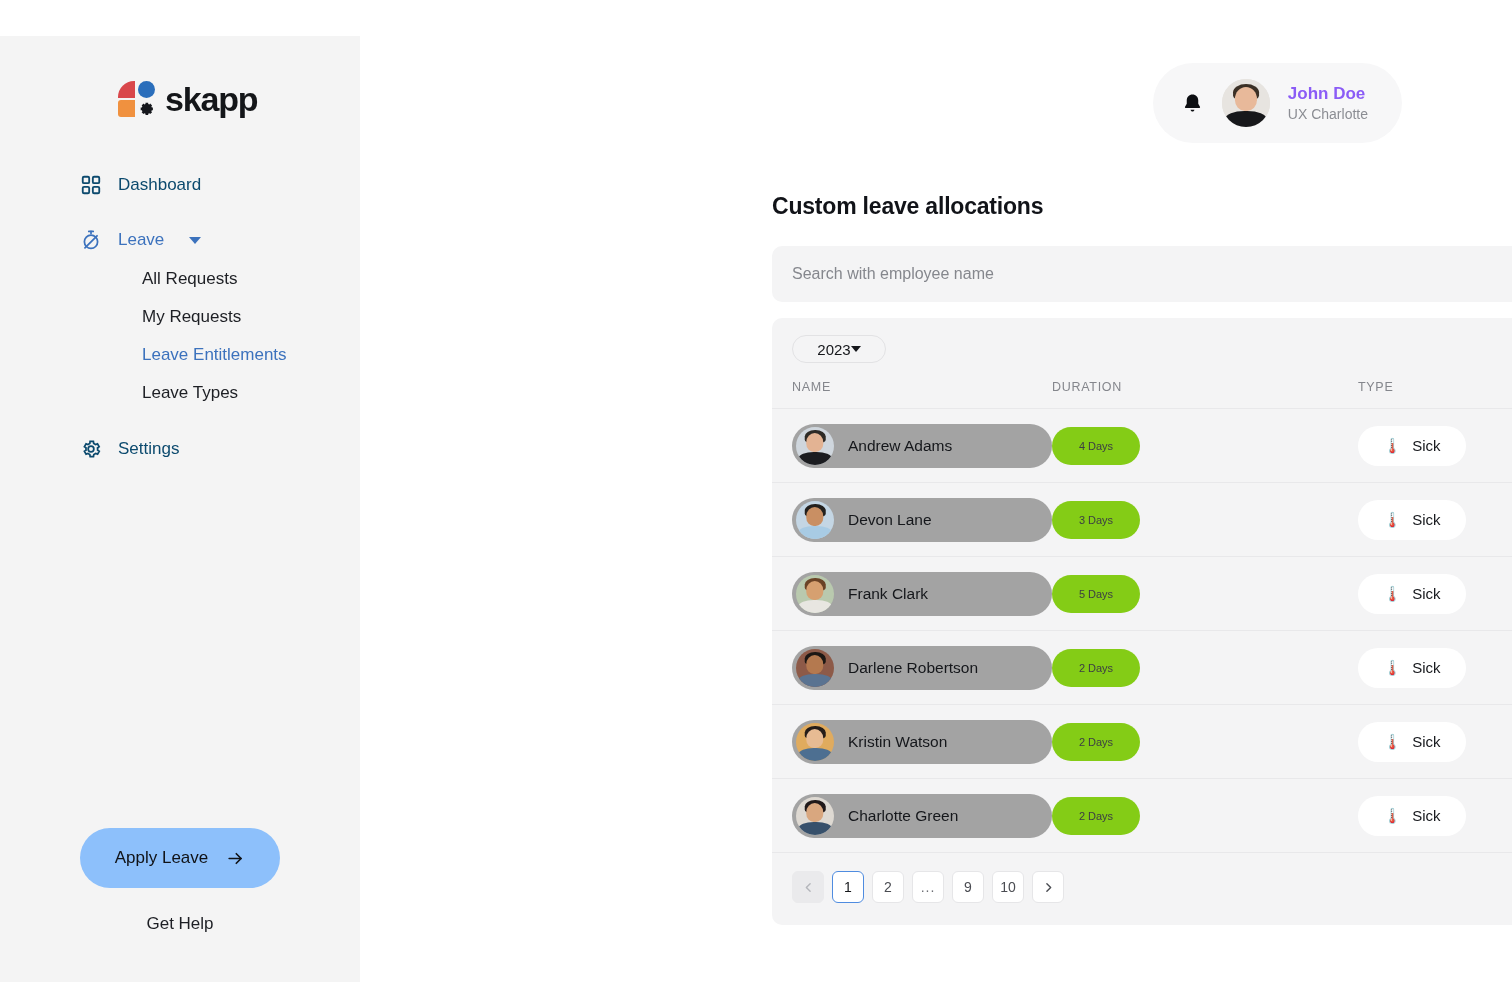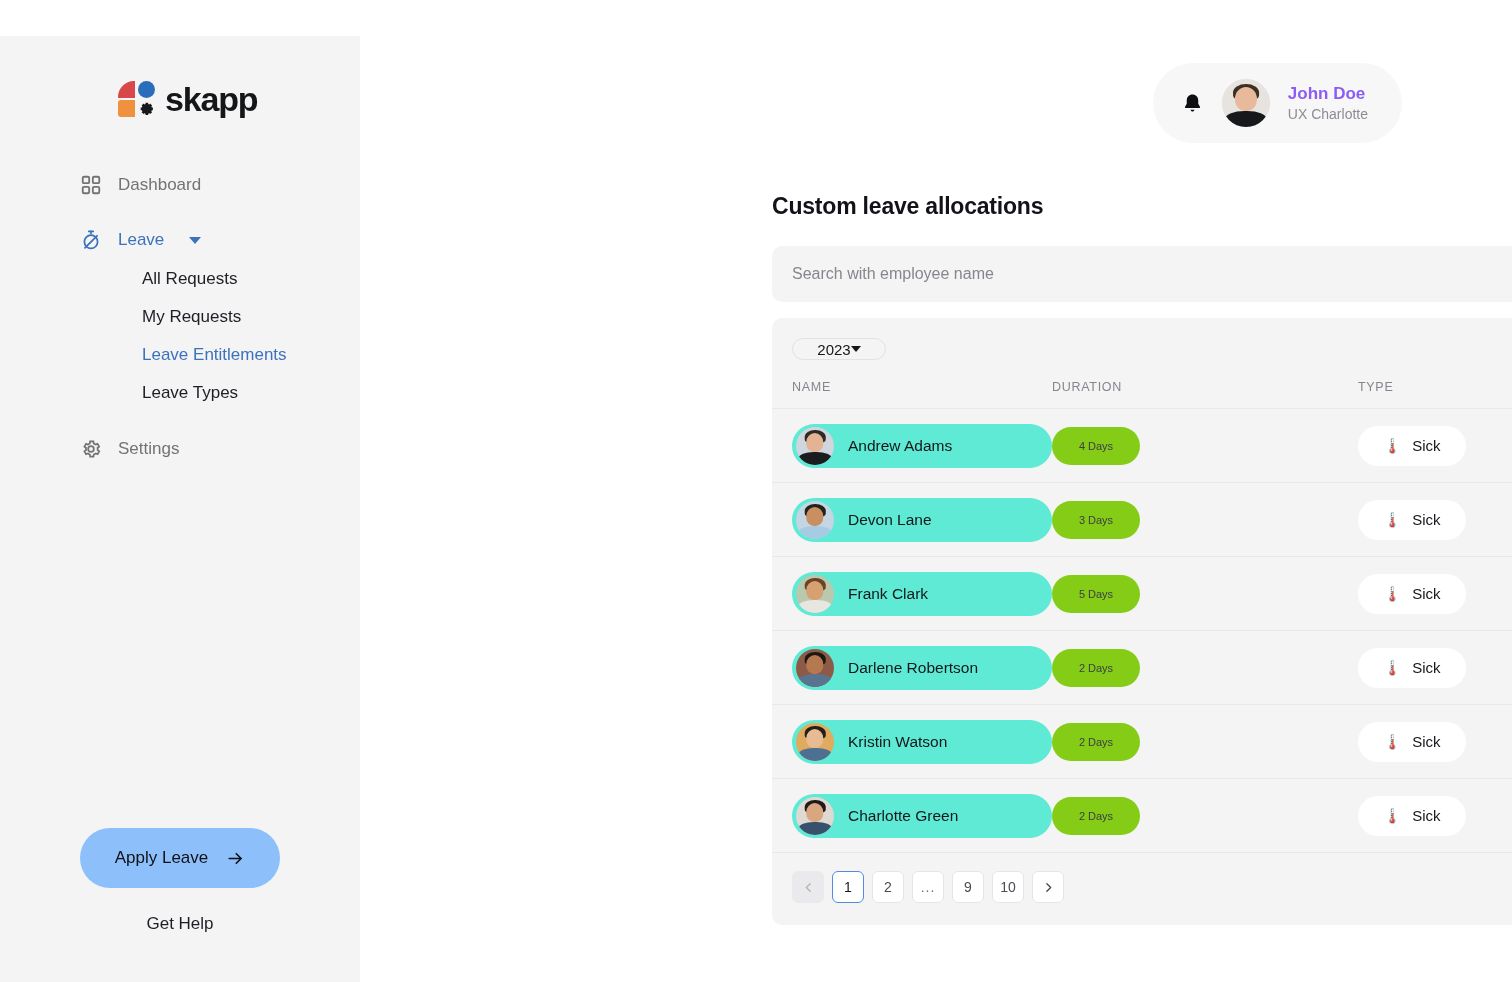--- a/index.html
+++ b/index.html
@@ -66,21 +66,21 @@
   }
 
   .nav { margin-top: 46px; }
 
   .nav-item {
     display: flex;
     align-items: center;
     gap: 16px;
     padding: 9px 0 9px 80px;
     font-size: 17px;
-    color: #737373;
+    color: #0c4a6e;
     cursor: pointer;
   }
   .nav-item .nav-ico { width: 22px; height: 22px; display: block; flex: 0 0 22px; }
   .nav-item.active-parent { color: #3c72bd; }
   .nav-item.active-parent .nav-ico { color: #3c72bd; }
   .nav-item .caret {
     margin-left: 9px;
     width: 0; height: 0;
     border-left: 6px solid transparent;
     border-right: 6px solid transparent;
@@ -207,21 +207,21 @@
   }
 
   .table-toolbar {
     height: 62px;
     display: flex;
     align-items: center;
     justify-content: space-between;
     padding: 0 22px 0 20px;
   }
   .year-select {
-    height: 22px;
+    height: 28px;
     min-width: 94px;
     border-radius: 19px;
     border: 1px solid #e2e2e4;
     background: #f4f4f5;
     display: flex; align-items: center; justify-content: center;
     gap: 0;
     font-size: 15px; color: #15171b;
     padding: 0 16px;
     cursor: pointer;
     font-family: inherit;
@@ -251,21 +251,21 @@
     height: 74px;
     padding: 0 20px;
     border-top: 1px solid #e8e8ea;
     background: #f4f4f5;
   }
   .row:first-of-type { border-top: 1px solid #e8e8ea; }
 
   .name-chip {
     flex: 0 0 260px;
     display: flex; align-items: center; gap: 14px;
-    background: #5eead4;
+    background: #a3a3a3;
     border-radius: 26px;
     height: 44px;
     padding: 0 22px 0 4px;
     width: max-content;
     min-width: 0;
   }
   .avatar-sm {
     width: 38px; height: 38px; border-radius: 50%;
     overflow: hidden; flex: 0 0 38px; position: relative;
   }

